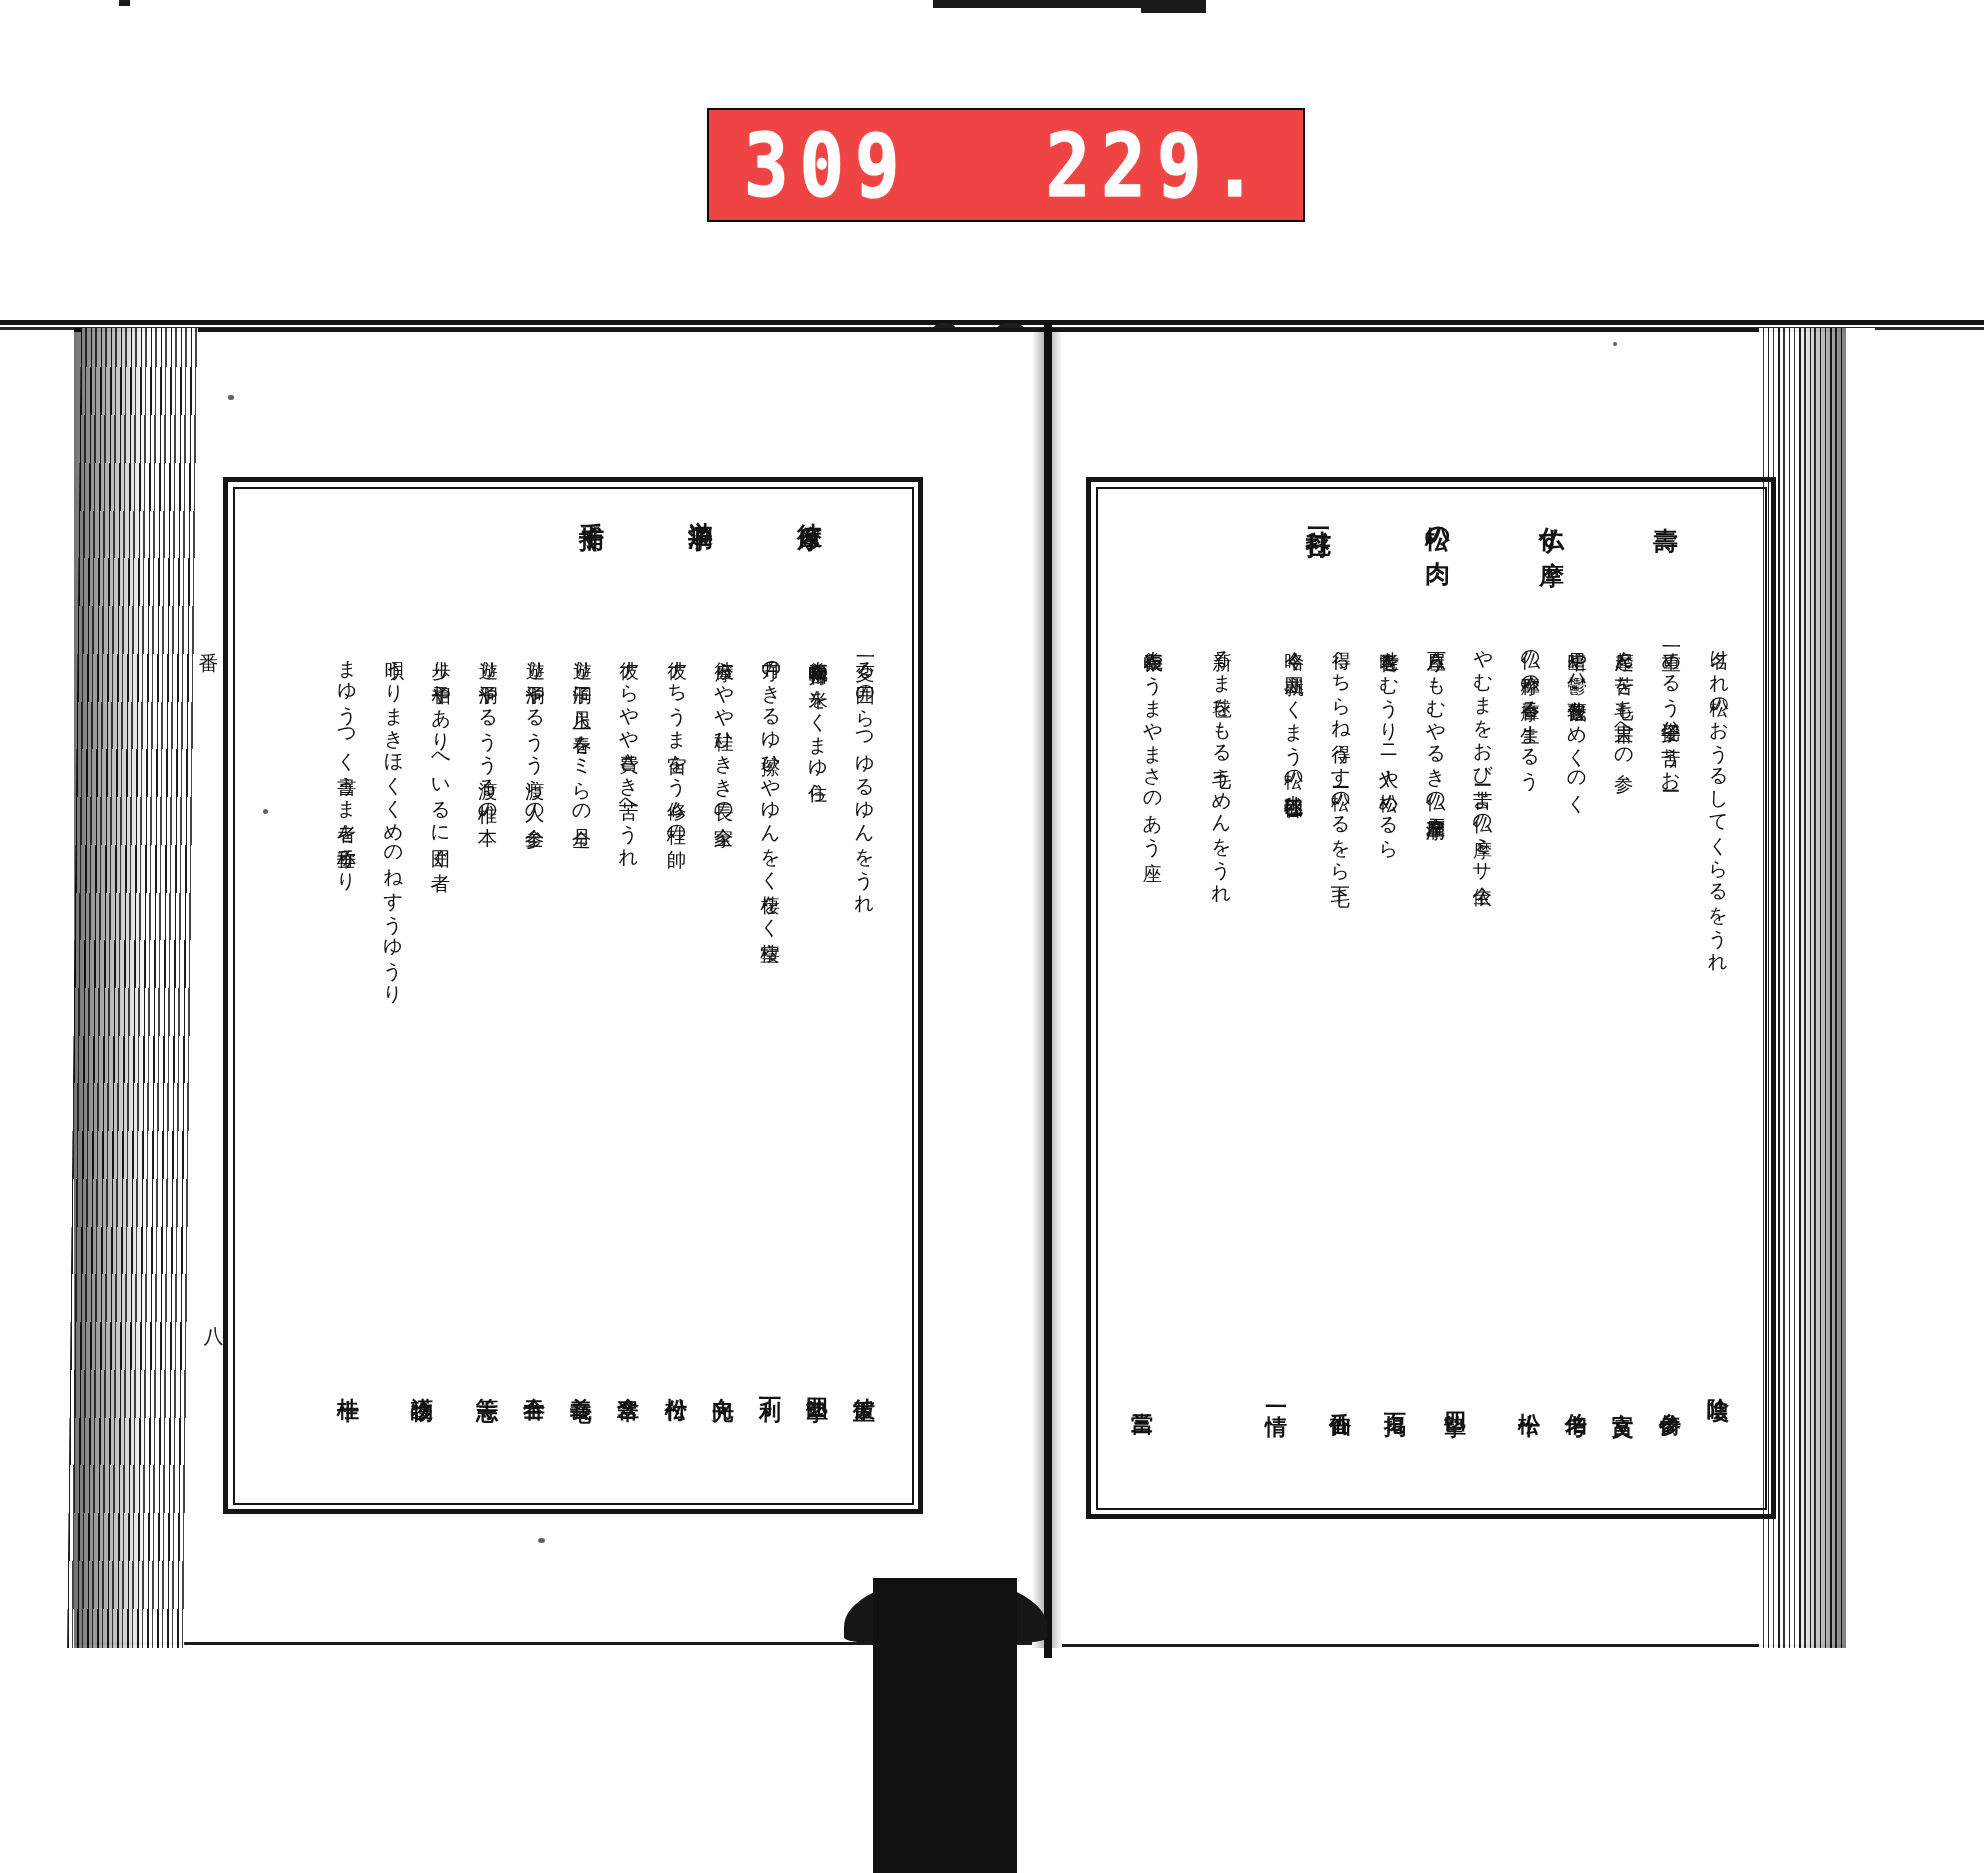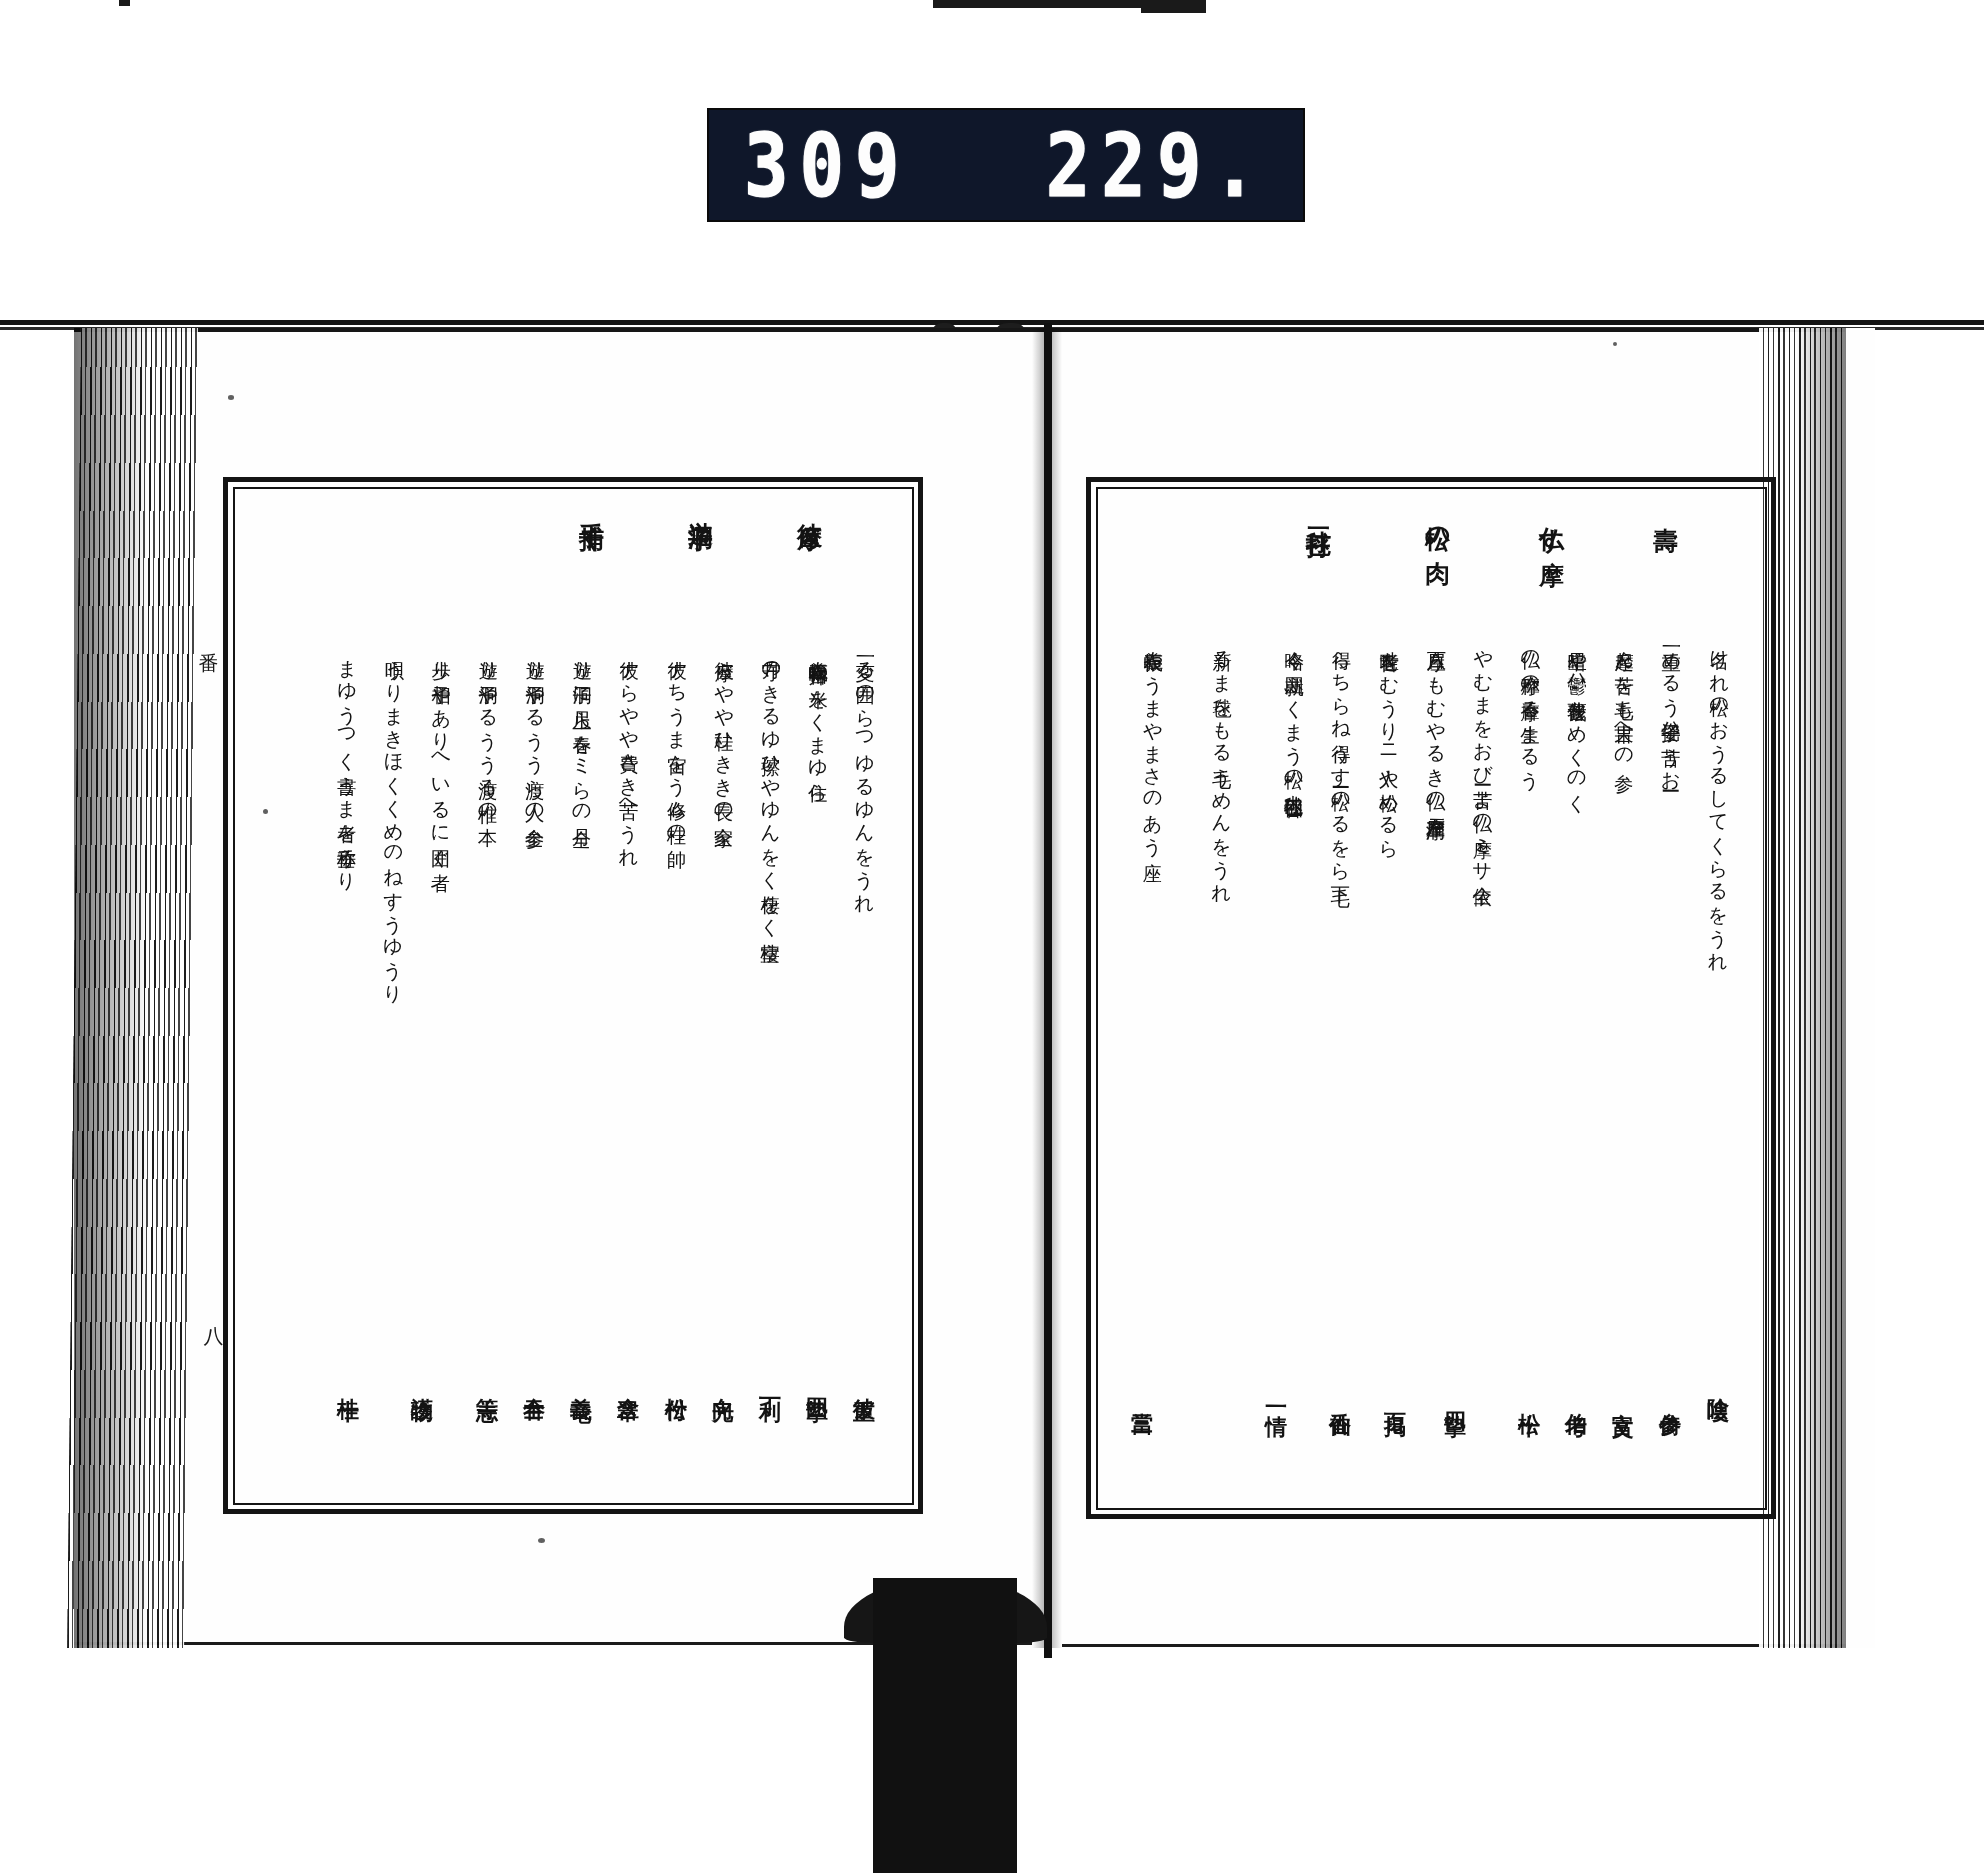--- a/index.html
+++ b/index.html
@@ -21,21 +21,21 @@
     background: #1a1a1a;
   }
 
   
   .counter-block {
     position: absolute;
     left: 709px;
     top: 110px;
     width: 594px;
     height: 110px;
-    background: #0f172a;
+    background: #ef4444;
     box-shadow: 0 0 0 2px #0a0a0a;
   }
   .counter-inner {
     position: absolute;
     inset: 0;
     display: flex;
     align-items: center;
     justify-content: space-between;
     padding: 0 35px;
   }

